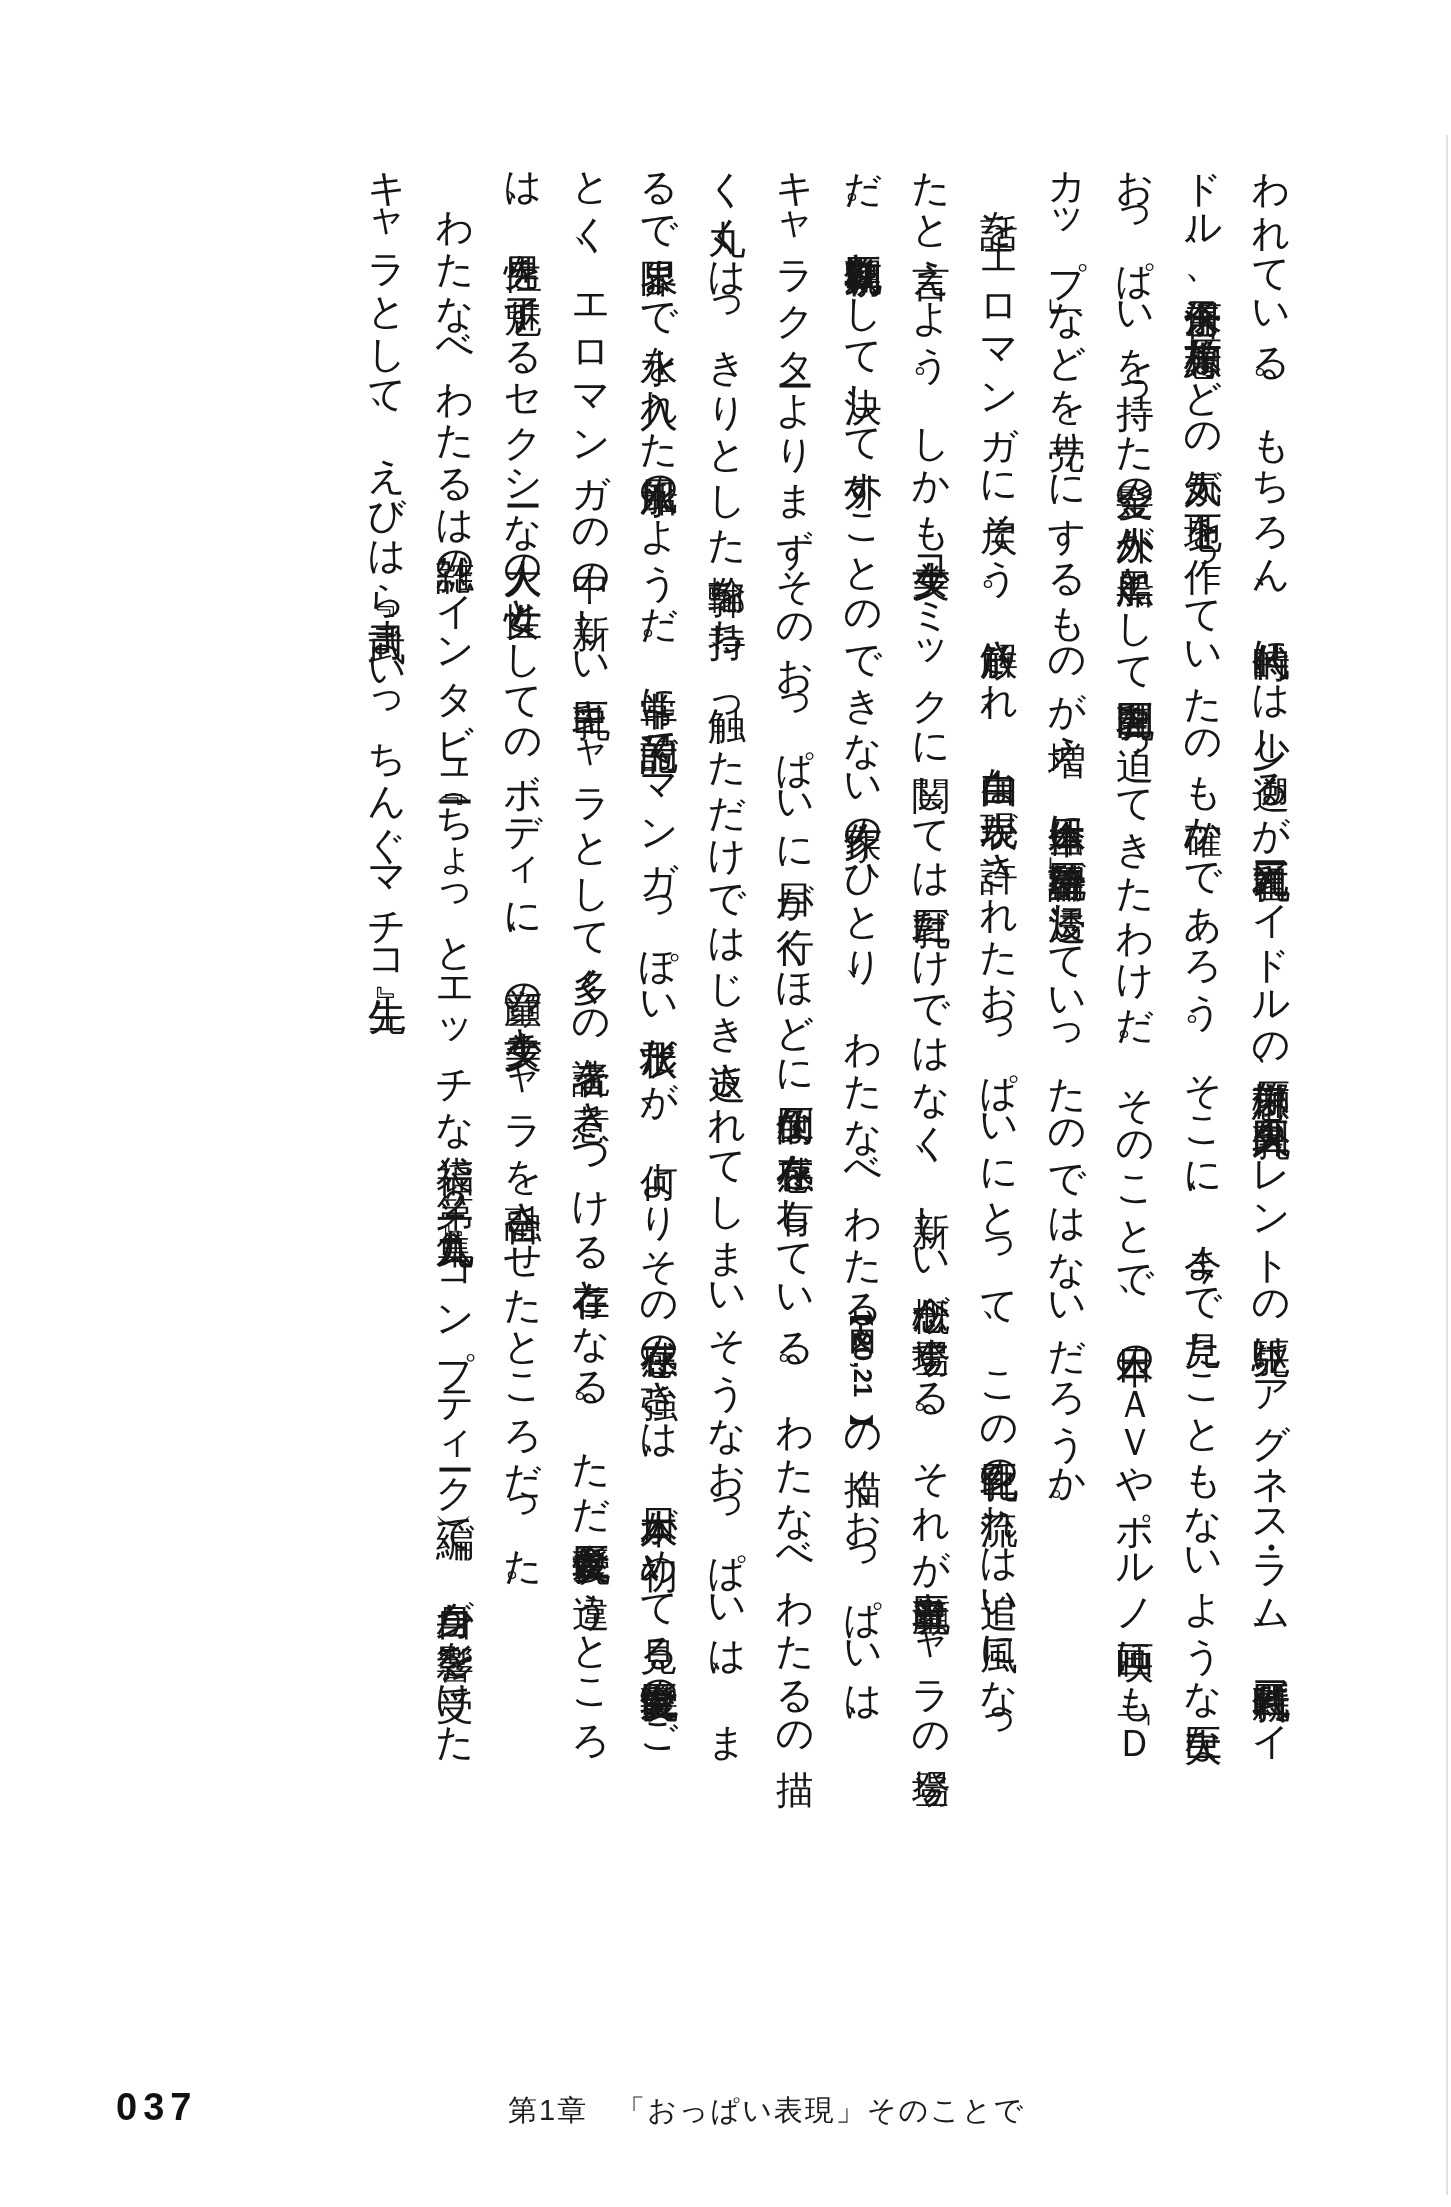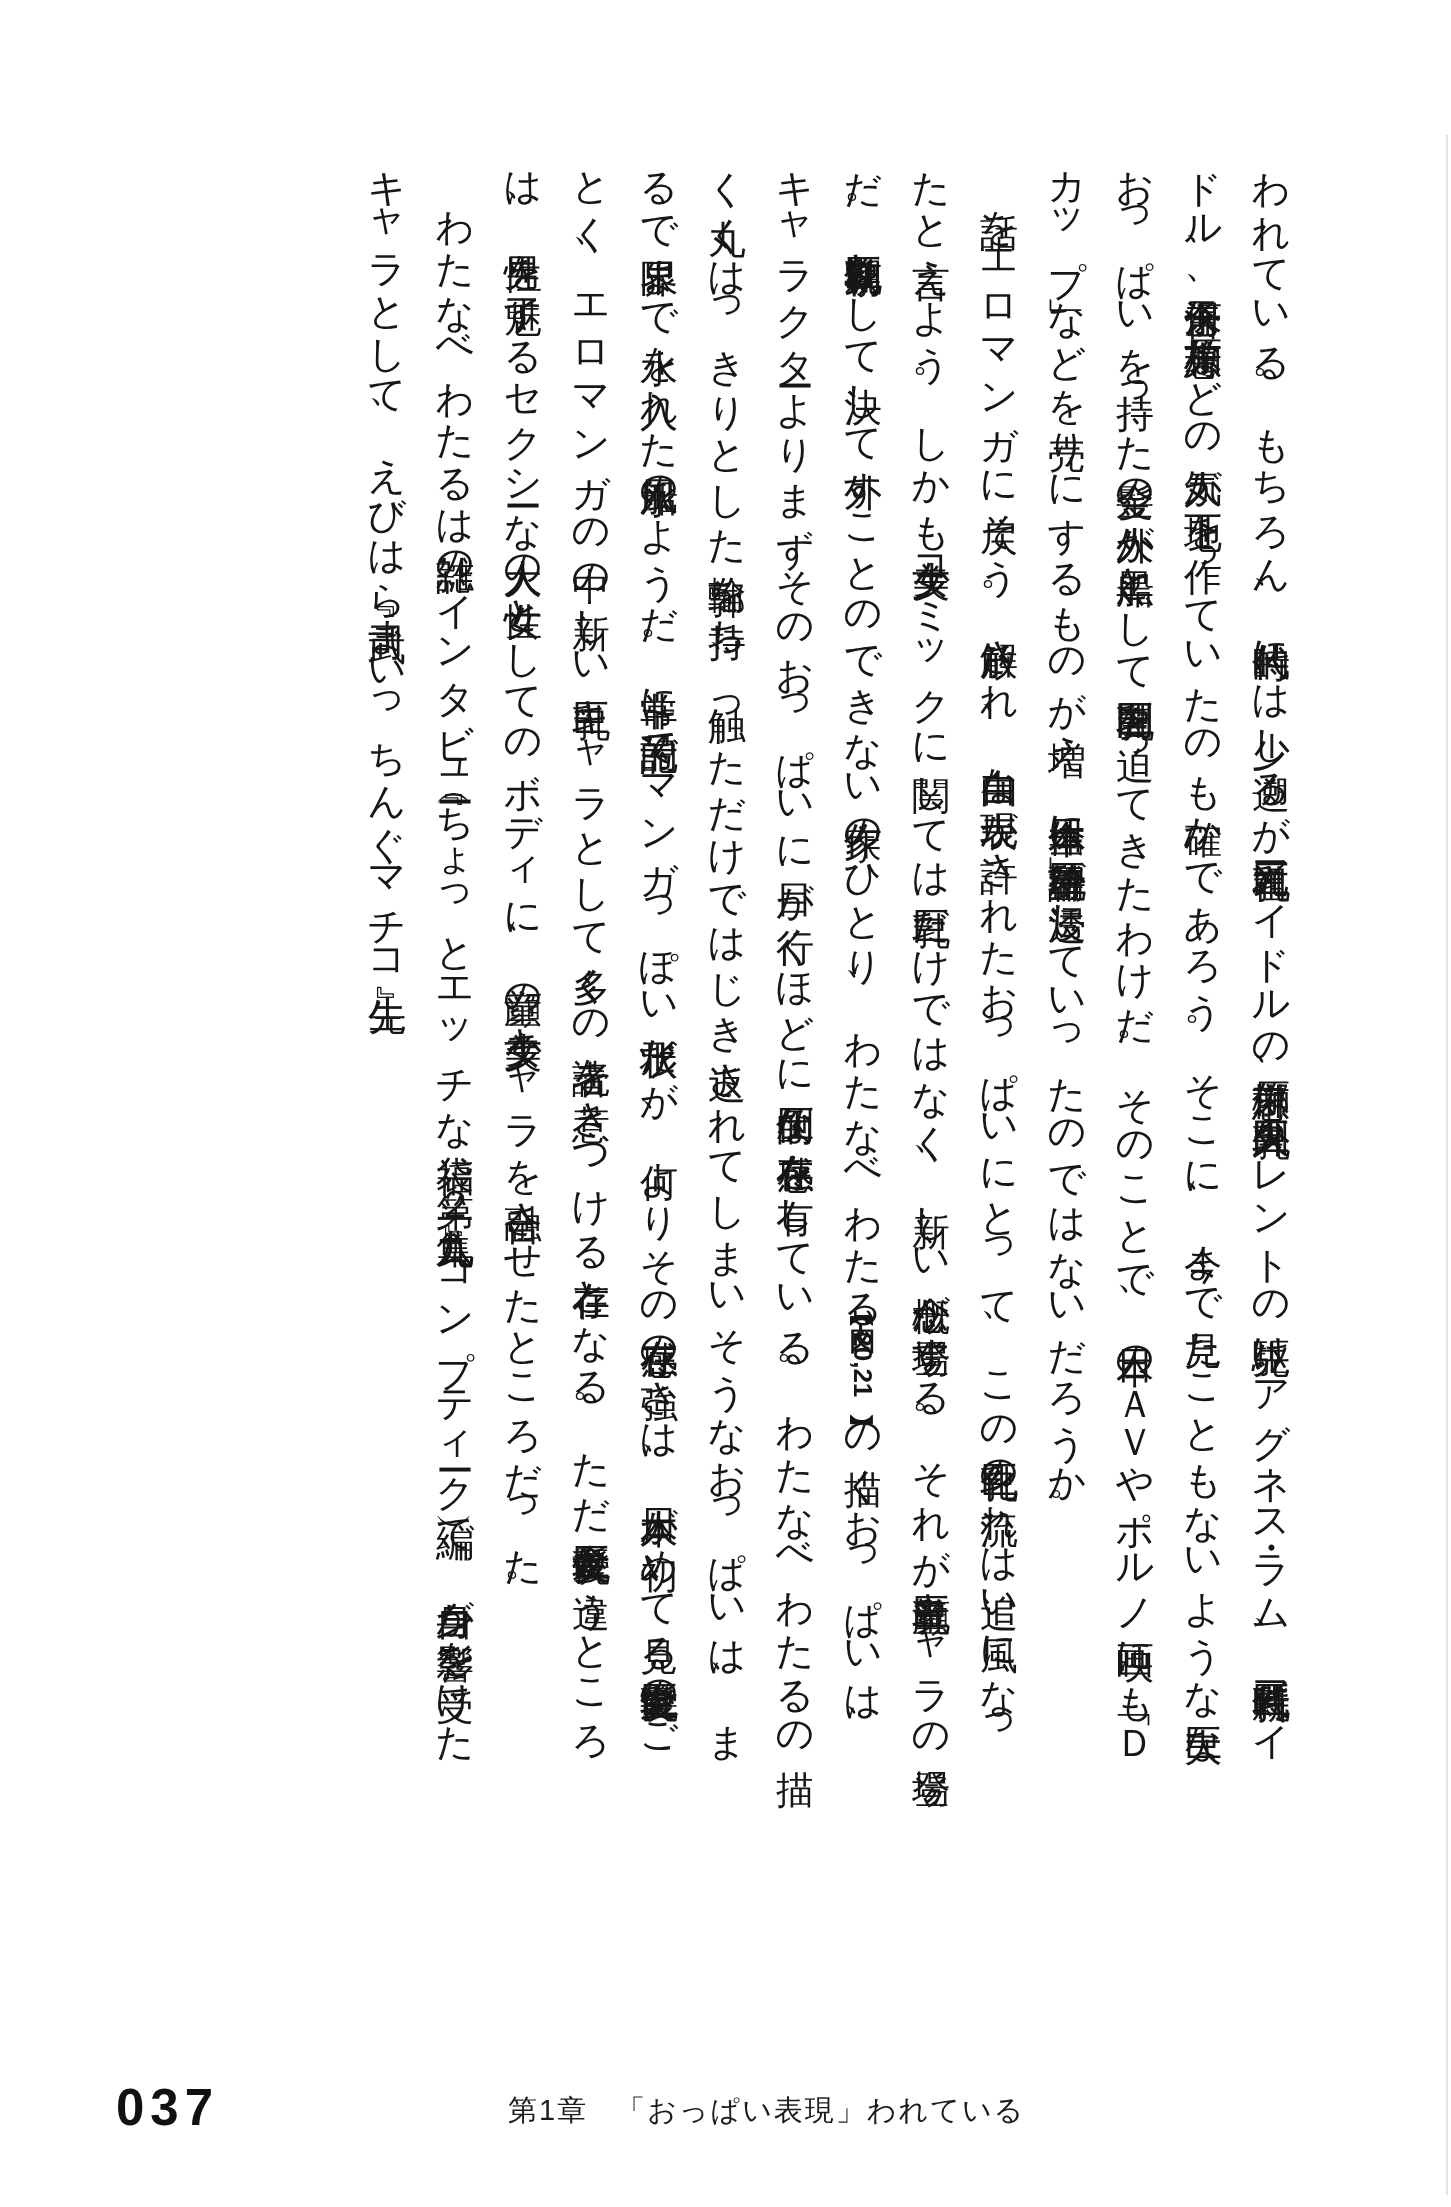--- a/index.html
+++ b/index.html
@@ -58,21 +58,21 @@
     font-size: 26px;
     letter-spacing: 0;
   }
   
   .page-number {
     position: absolute;
     left: 116px;
     top: 2080px;
     font-family: "Liberation Sans", "DejaVu Sans", sans-serif;
     font-weight: 700;
-    font-size: 51px;
+    font-size: 38px;
     line-height: 55px;
     letter-spacing: 6px;
     color: #111111;
   }
   .footer-chapter {
     position: absolute;
     left: 508px;
     top: 2092px;
     font-family: "Liberation Sans", "DejaVu Sans", sans-serif;
     font-size: 29px;
@@ -94,17 +94,17 @@
 
   <main class="text-block">
     <p class="para">われている。もちろん、時代的には少し遡るが元祖巨乳アイドルの榊原郁恵、外国人巨乳タレントの先駆けアグネス・ラム、新時代巨乳アイドル、河合奈保子、柏原芳恵などの人気が下地を作っていたのも確かであろう。そこに、今まで見たこともないような巨大なおっぱいを持った金髪の外人が黒船として巨乳開国を迫ってきたわけだ。そのことで、日本のＡＶやポルノ映画にも「Ｄカップ」などを売りにするものが増え、日本全体に「巨乳待望論」が浸透していったのではないだろうか。</p>
     <p class="para indent"><span>話をエロマンガに戻そう。解放され、自由な表現が許されたおっぱいにとって、この巨乳化の流れは追い風になったと言えよう。しかも美少女コミックに関しては巨乳だけではなく、新しい概念が登場する。それが童顔巨乳キャラの登場だ。初期巨乳作家として決して外すことのできない作家のひとり、わたなべわたる</span><span class="figref">【図1-20,21】</span><span>の描くおっぱいは、キャラクターよりまずそのおっぱいに目が行くほどに圧倒的な存在感を有している。わたなべわたるの描く丸くはっきりとした輪郭を持ち、触っただけではじき返されてしまいそうなおっぱいは、まるで限界まで水を入れた水風船のようだ。非常に記号的でマンガっぽい形状だが、何よりその存在感の強さは、日本人が初めて見る金髪巨乳女優のごとく、エロマンガの中の新しい巨乳キャラとして多くの読者を惹きつける存在となる。ただ金髪巨乳女優と違うところは、男性を魅了するセクシーな大人の女性としてのボディに、童顔の美少女キャラを融合させたところだった。</span></p>
     <p class="para indent tight">わたなべわたるは雑誌のインタビュー（『ちょっとエッチな福袋　第２集』一九八九、コンプティーク編）で、自身が影響を受けたキャラとして、えびはら武司『まいっちんぐマチコ先生』</p>
   </main>
 
   <footer>
     <div class="page-number">037</div>
     <div class="footer-chapter">
-      <span class="chap-label">第1章</span><span class="chap-title">「おっぱい表現」われている</span>
+      <span class="chap-label">第1章</span><span class="chap-title">「おっぱい表現」そのことで</span>
     </div>
   </footer>
 
 </div>
 
 </body></html>

